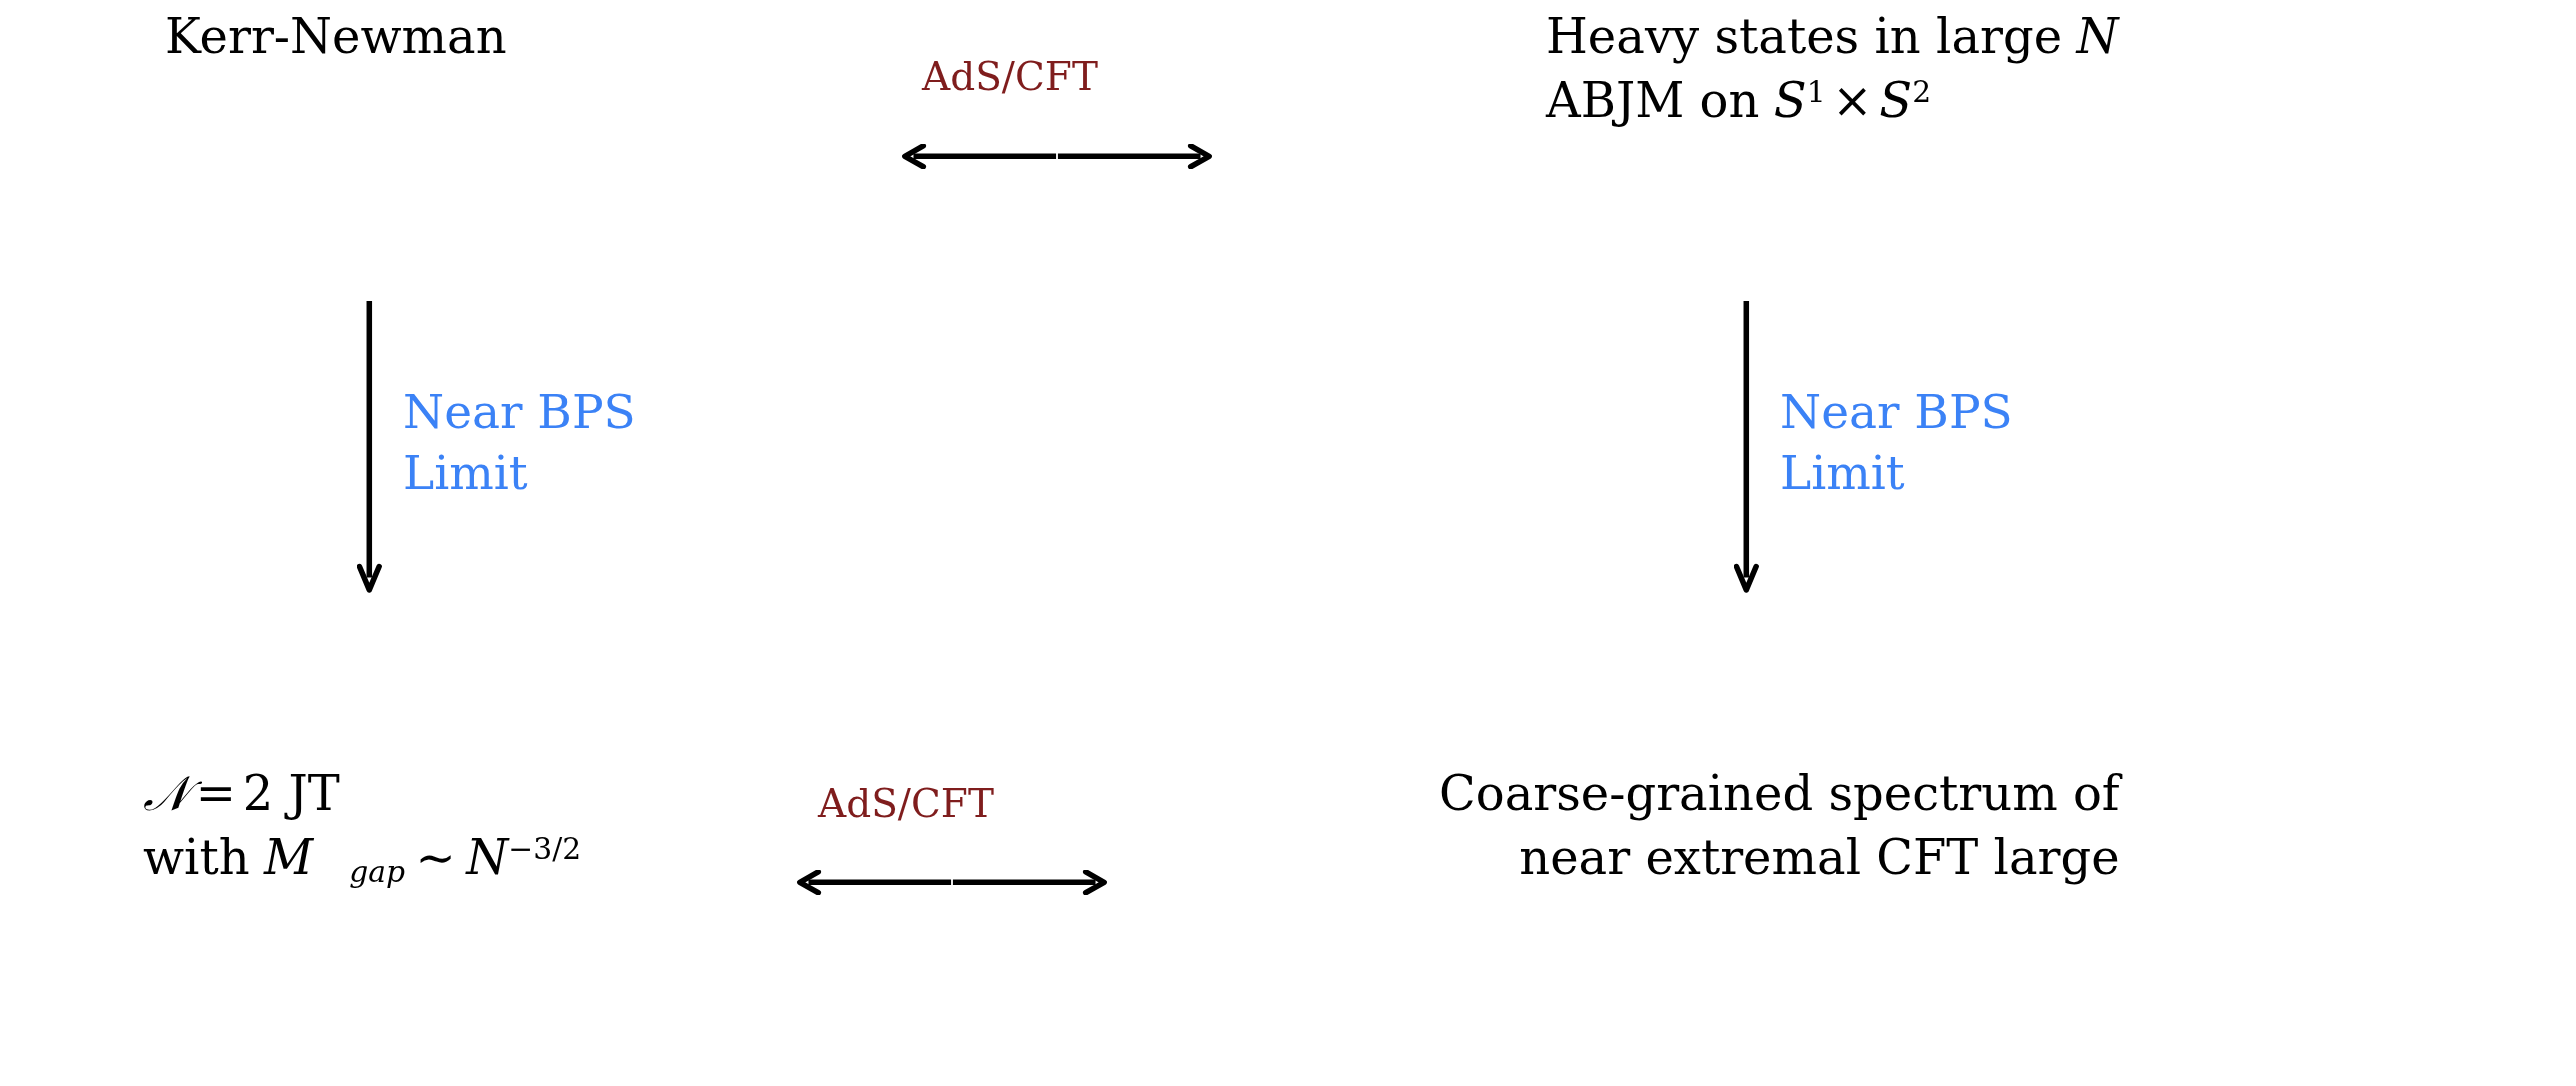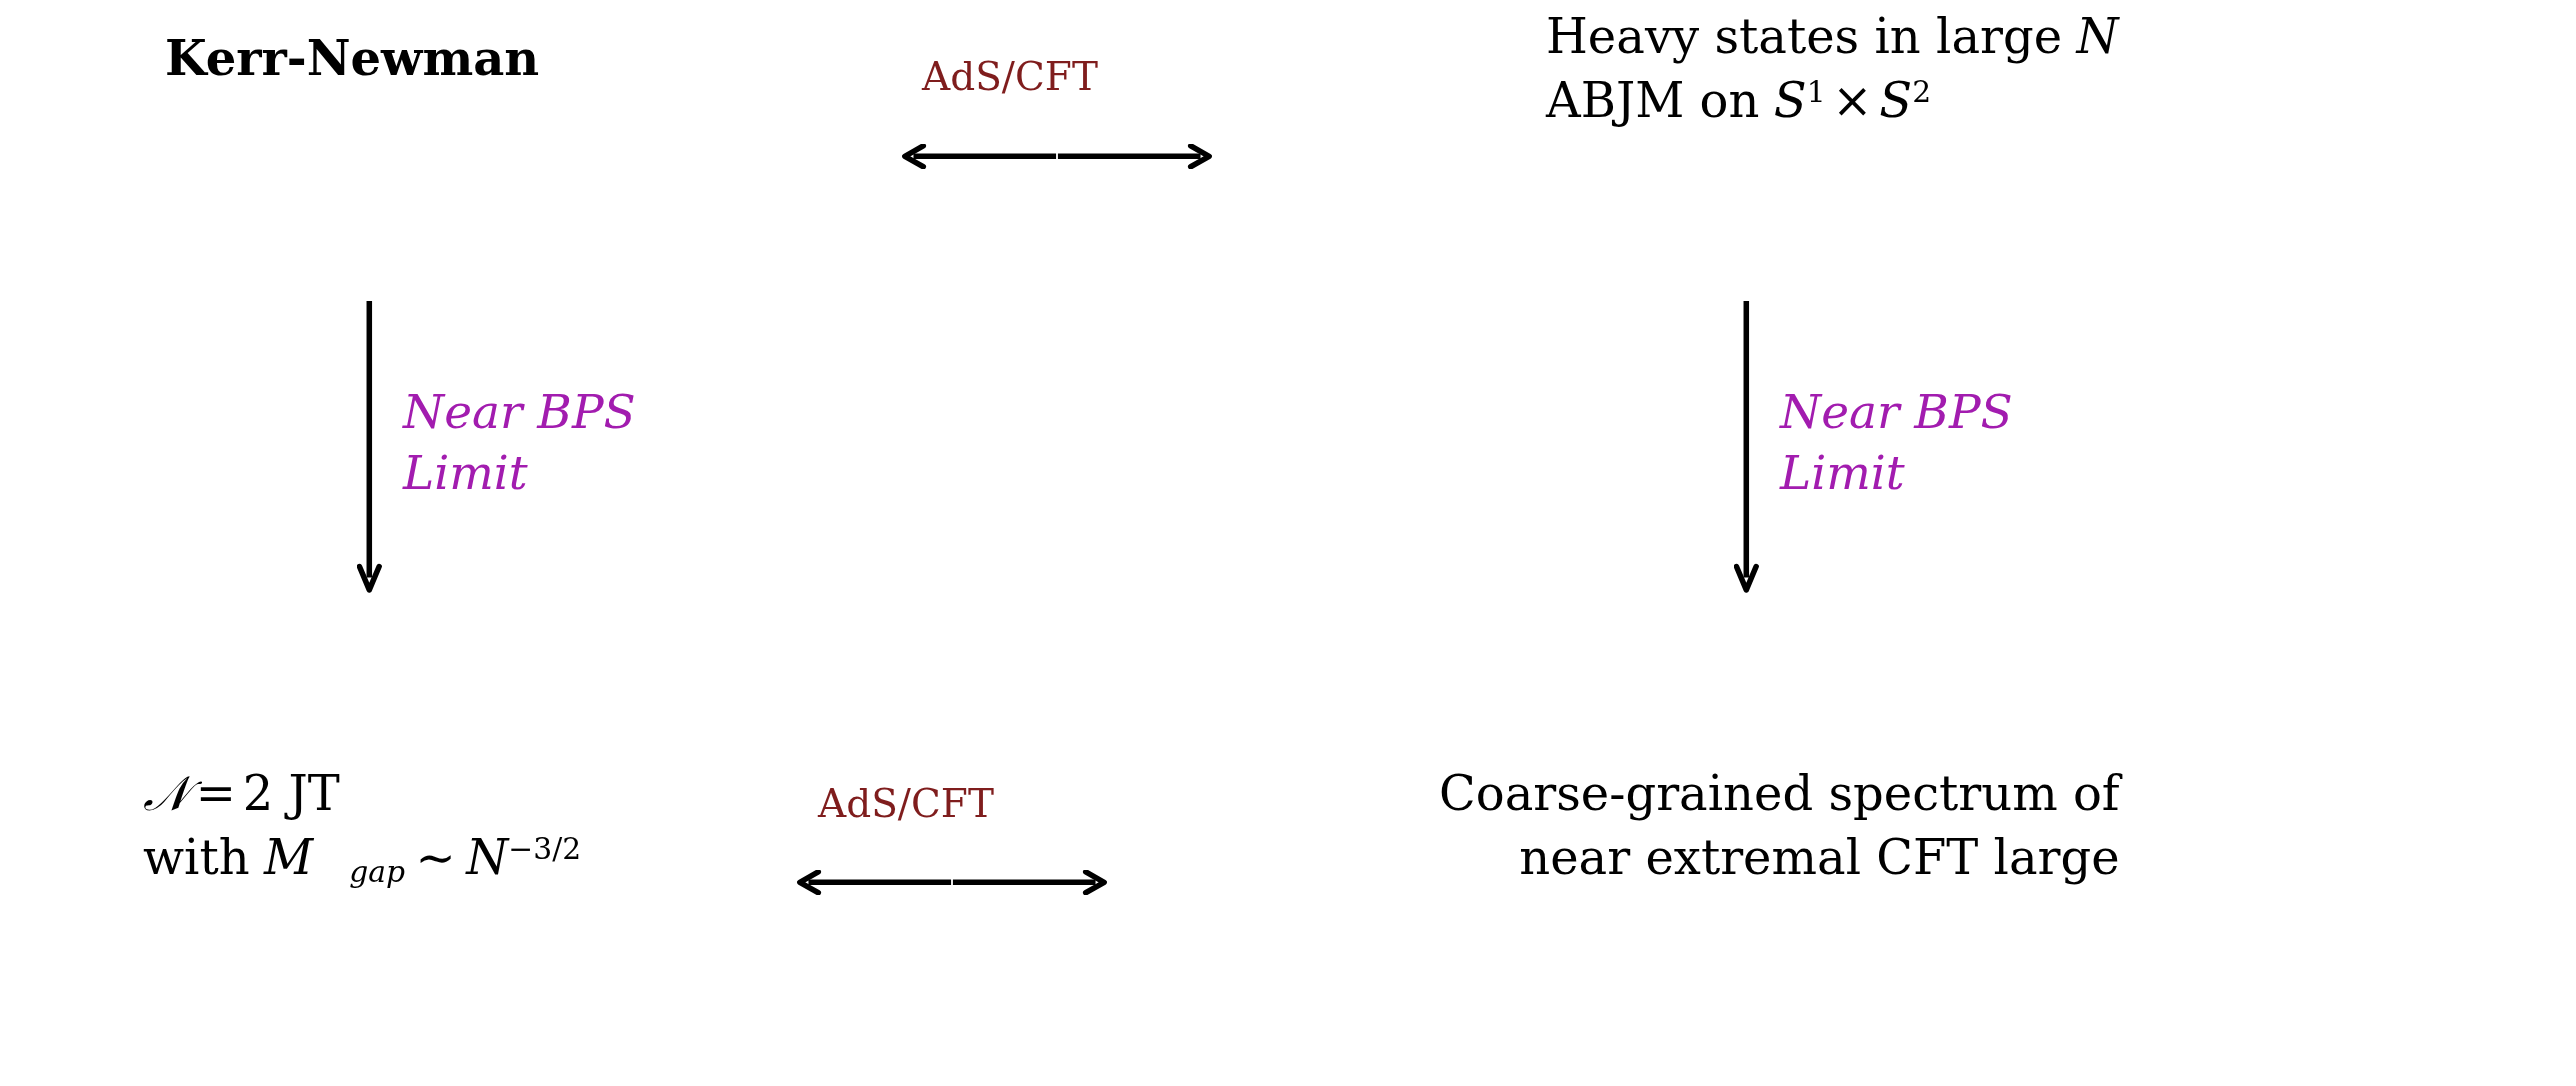--- a/index.html
+++ b/index.html
@@ -77,31 +77,30 @@
   }
   .varrow svg { display: block; width: 100%; height: 100%; }
 
   
   .vlabel {
     position: absolute;
     font-family: "DejaVu Serif", "Liberation Serif", serif;
     font-size: 47px;
     line-height: 1.30;
     white-space: nowrap;
-    color: #a21caf;
-    font-style: italic;
+    color: #3b82f6;
   }
   .vlabel .ln { display: block; }
 </style>
 </head>
 <body>
 
 <div id="canvas">
 
-  <div class="blk" style="left:165px; top:27px;font-weight:bold;">
+  <div class="blk" style="left:165px; top:5px;">
     <span class="ln">Kerr-Newman</span>
   </div>
 
   <div class="blk" style="left:1546px; top:5px;">
     <span class="ln"><span>Heavy states in large</span><span class="mathit" style="padding-left:0.30em;">N</span></span>
     <span class="ln"><span>ABJM on</span><span class="mathit" style="padding-left:0.30em;">S</span><span class="sup">1</span><span class="op">×</span><span class="mathit">S</span><span class="sup">2</span></span>
   </div>
 
   <div class="arrowlabel" style="left:922px; top:54px; width:357px;">AdS/CFT</div>
 

